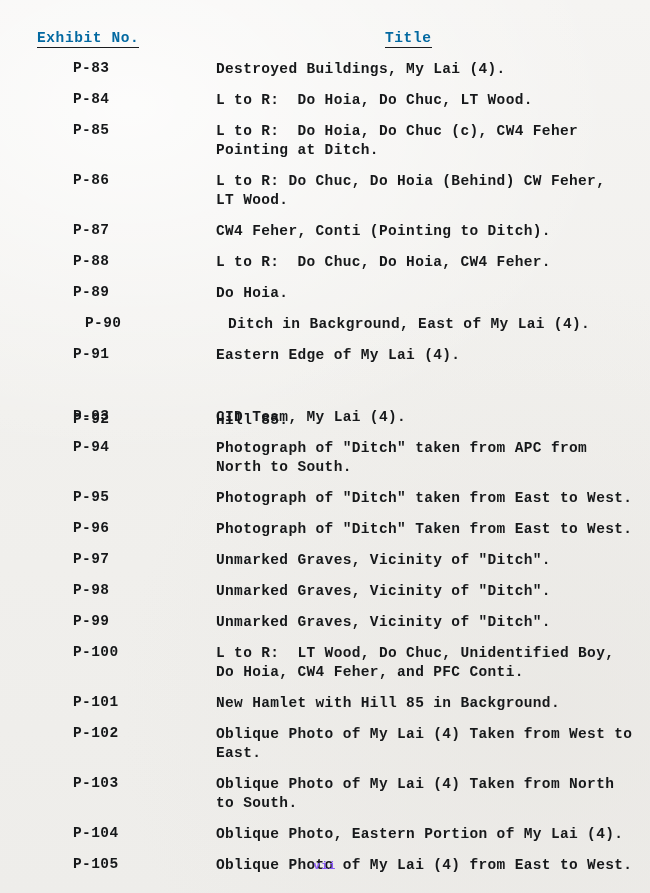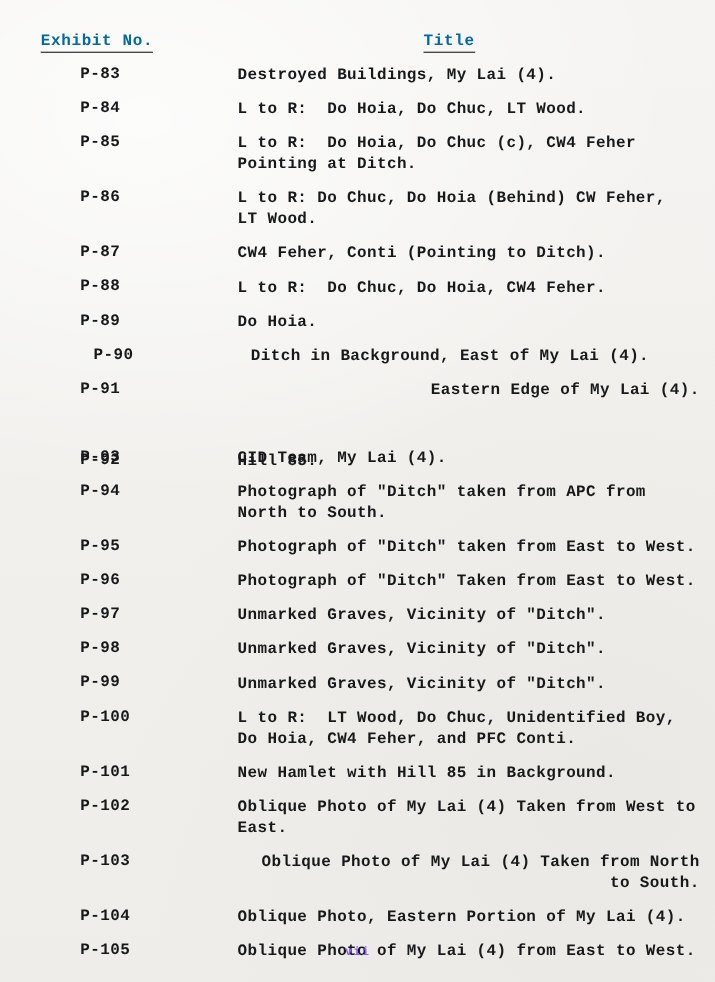--- a/index.html
+++ b/index.html
@@ -145,21 +145,21 @@
         <div class="entry-title">L to R:  Do Chuc, Do Hoia, CW4 Feher.</div>
       </div>
       <div class="entry" style="position: absolute; left: 0px; top: 224px; width: 650px; height: 19px;">
         <div class="entry-no">P-89</div>
         <div class="entry-title">Do Hoia.</div>
       </div>
       <div class="entry" style="position: absolute; left: 12px; top: 255px; width: 650px; height: 19px;">
         <div class="entry-no">P-90</div>
         <div class="entry-title">Ditch in Background, East of My Lai (4).</div>
       </div>
-      <div class="entry" style="position: absolute; left: 0px; top: 286px; width: 530px; height: 19px; text-align: right;">
+      <div class="entry" style="position: absolute; left: 0px; top: 286px; width: 530px; height: 19px;">
         <div class="entry-no">P-91</div>
         <div class="entry-title">Eastern Edge of My Lai (4).</div>
       </div>
       <div class="entry" style="position: absolute; left: 0px; top: 317px; width: 650px; height: 19px; margin-top: 34px;">
         <div class="entry-no">P-92</div>
         <div class="entry-title">Hill 85.</div>
       </div>
       <div class="entry" style="position: absolute; left: 0px; top: 348px; width: 650px; height: 19px;">
         <div class="entry-no">P-93</div>
         <div class="entry-title">CID Team, My Lai (4).</div>
@@ -196,21 +196,21 @@
       </div>
       <div class="entry" style="position: absolute; left: 0px; top: 634px; width: 650px; height: 19px;">
         <div class="entry-no">P-101</div>
         <div class="entry-title">New Hamlet with Hill 85 in Background.</div>
       </div>
       <div class="entry" style="position: absolute; left: 0px; top: 665px; width: 534px; height: 38px;">
         <div class="entry-no">P-102</div>
         <div class="entry-title">Oblique Photo of My Lai (4) Taken from West to
 East.</div>
       </div>
-      <div class="entry" style="position: absolute; left: 0px; top: 715px; width: 650px; height: 38px; text-align: right;">
+      <div class="entry" style="position: absolute; left: 0px; top: 715px; width: 650px; height: 38px;">
         <div class="entry-no">P-103</div>
         <div class="entry-title">Oblique Photo of My Lai (4) Taken from North
 to South.</div>
       </div>
       <div class="entry" style="position: absolute; left: 0px; top: 765px; width: 650px; height: 19px;">
         <div class="entry-no">P-104</div>
         <div class="entry-title">Oblique Photo, Eastern Portion of My Lai (4).</div>
       </div>
       <div class="entry" style="position: absolute; left: 0px; top: 796px; width: 650px; height: 19px;">
         <div class="entry-no">P-105</div>

